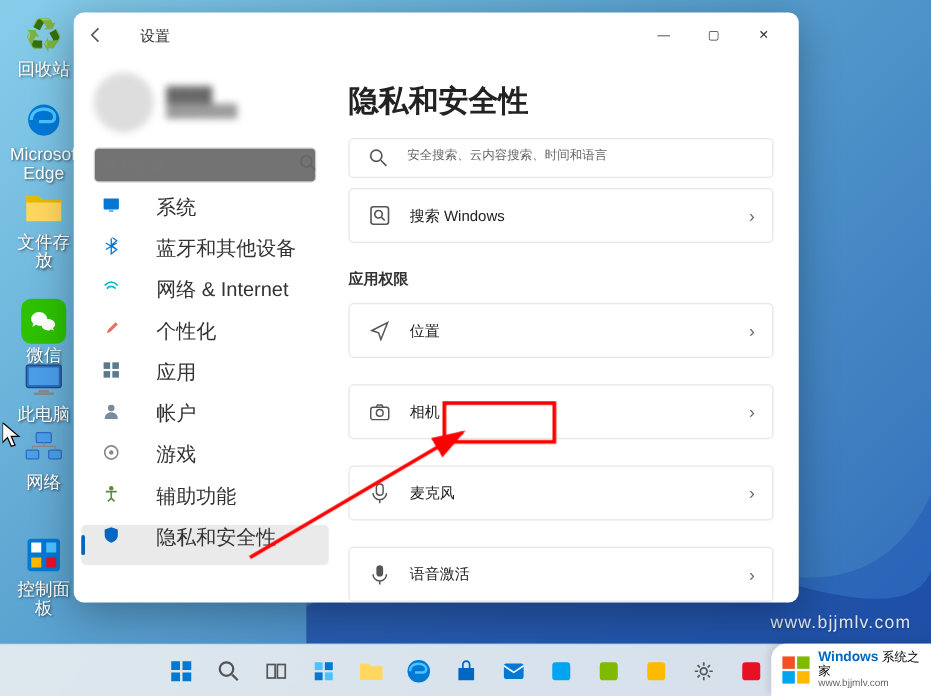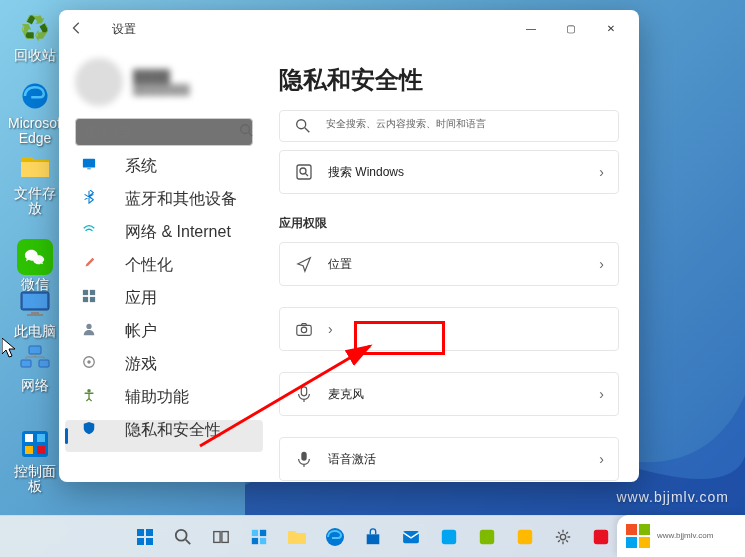--- a/index.html
+++ b/index.html
@@ -310,20 +310,23 @@
       </div>
 
       <div class="card">
         <span class="card-icon">
           <svg width="18" height="18" viewBox="0 0 20 20">
               <rect x="2" y="6" width="16" height="11" rx="2" stroke="#555" stroke-width="1.3" fill="none"></rect>
               <circle cx="10" cy="11" r="3" stroke="#555" stroke-width="1.3" fill="none"></circle>
               <path d="M7 6l1-2h4l1 2" stroke="#555" stroke-width="1.3" fill="none"></path>
             </svg>
         </span>
+        <div class="card-text">
+            <div class="card-title">相机</div>
+          </div>
         <span class="chevron">›</span>
       </div>
 
       <div class="card">
         <span class="card-icon">
           <svg width="18" height="18" viewBox="0 0 20 20">
               <rect x="7" y="2" width="6" height="10" rx="3" stroke="#555" stroke-width="1.3" fill="none"></rect>
               <path d="M4 10a6 6 0 0012 0M10 16v3" stroke="#555" stroke-width="1.3" fill="none"></path>
             </svg>
         </span>
@@ -454,20 +457,21 @@
   </div>
   <div class="taskbar-right">
     <div class="logo-badge">
       <svg class="win-logo" viewBox="0 0 26 26">
           <rect x="1" y="1" width="11" height="11" fill="#f25022"></rect>
           <rect x="14" y="1" width="11" height="11" fill="#7fba00"></rect>
           <rect x="1" y="14" width="11" height="11" fill="#00a4ef"></rect>
           <rect x="14" y="14" width="11" height="11" fill="#ffb900"></rect>
         </svg>
       <div class="logo-text">
+        <div><span class="brand">Windows</span> <span>系统之家</span></div>
         <div class="url">www.bjjmlv.com</div>
       </div>
     </div>
   </div>
 </div>
 
 <svg class="cursor-arrow" width="16" height="20" viewBox="0 0 16 20">
     <path d="M0 0l0 16 4-4 3 7 3-1-3-7 6 0z" fill="#fff" stroke="#000" stroke-width="1"></path>
   </svg>
 

